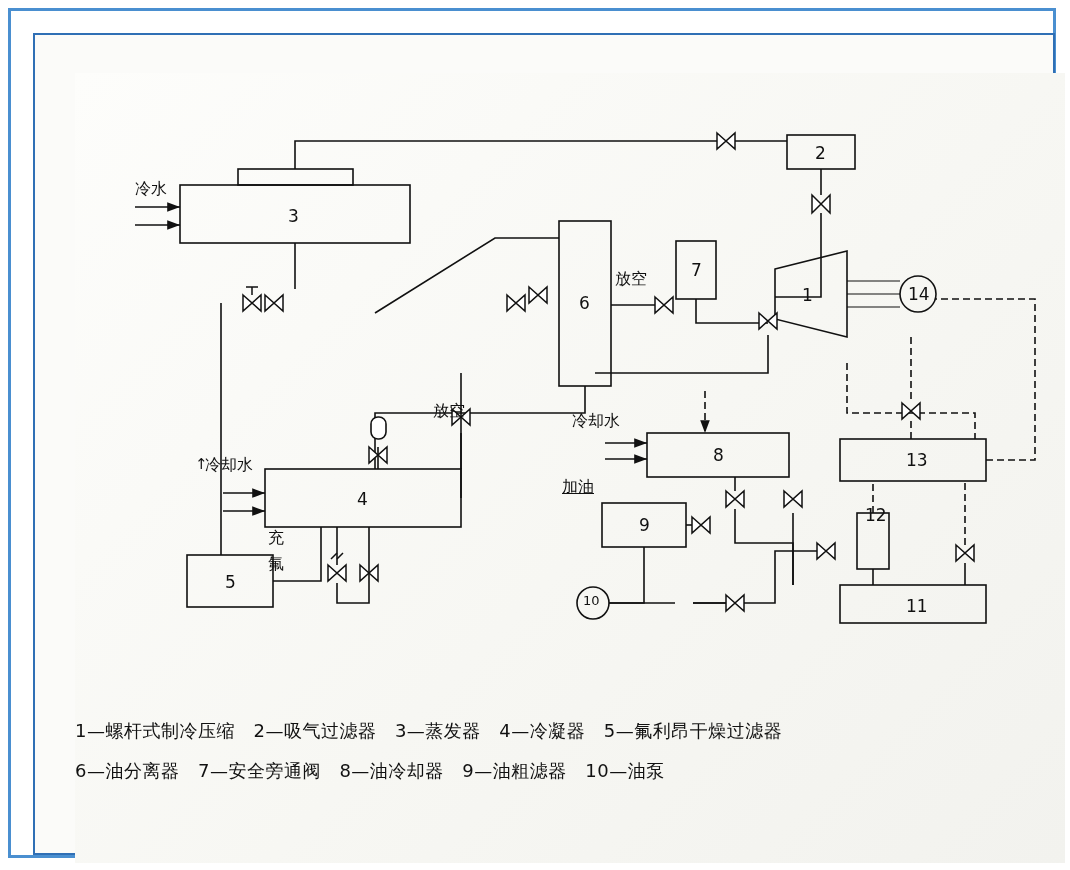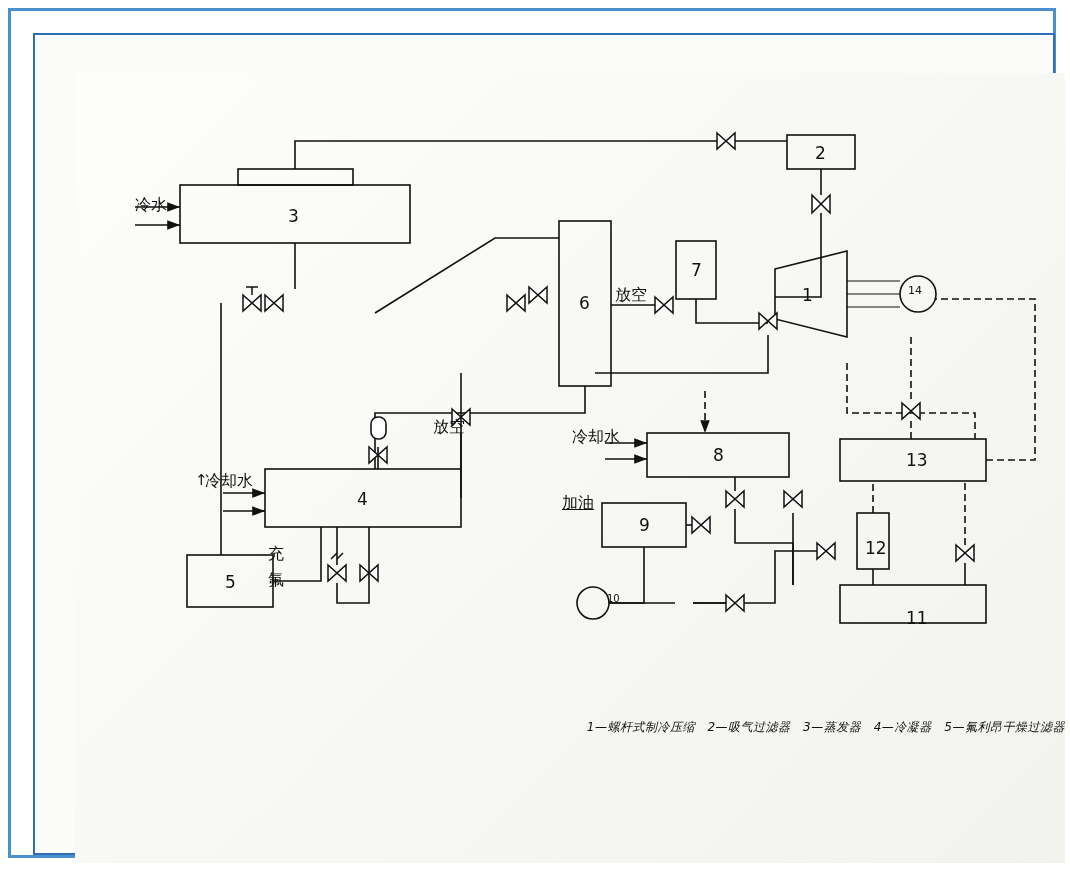--- a/index.html
+++ b/index.html
@@ -27,29 +27,28 @@
   }
   svg#flow{position:absolute;left:0;top:0;width:990px;height:620px;}
   .box-label{
     position:absolute;font-size:17px;color:#111;
     font-family:"DejaVu Sans","Liberation Sans",sans-serif;
     pointer-events:none;
   }
   .cn-label{
     position:absolute;font-size:16px;color:#111;white-space:nowrap;
     font-family:"DejaVu Sans","Liberation Sans",sans-serif;
-    margin-top:16px;
   }
   #title{
     position:absolute;left:0;top:602px;width:990px;text-align:center;
     color:#e8282d;font-size:19px;font-weight:bold;letter-spacing:1px;
   }
   .legend-line{
-    position:absolute;width:990px;text-align:right;
-    font-size:12px;color:#111;letter-spacing:0.5px;font-style:italic;
+    position:absolute;width:990px;text-align:left;
+    font-size:18px;color:#111;letter-spacing:0.5px;
   }
   #legend1{top:646px;}
   #legend2{top:686px;}
   #legend3{top:726px;}
 </style>
 </head>
 <body>
 
 <div id="frame-outer">
   <div id="frame-inner">
@@ -242,37 +241,38 @@
           <path d="M177,214 L177,222 M171,214 L183,214"></path>
           <path d="M262,486 L268,480 M256,486 L262,480"></path>
         </g>
       </svg>
 
       <div class="box-label" style="left:213px;top:133px;">3</div>
       <div class="box-label" style="left:740px;top:70px;">2</div>
       <div class="box-label" style="left:616px;top:187px;">7</div>
       <div class="box-label" style="left:504px;top:220px;">6</div>
       <div class="box-label" style="left:727px;top:212px;">1</div>
-      <div class="box-label" style="left:833px;top:211px;font-size:11px;">14</div>
+      <div class="box-label" style="left:833px;top:211px;font-size:17px;">14</div>
       <div class="box-label" style="left:831px;top:377px;text-align:center;">13</div>
       <div class="box-label" style="left:638px;top:372px;">8</div>
       <div class="box-label" style="left:564px;top:442px;">9</div>
       <div class="box-label" style="left:282px;top:416px;">4</div>
       <div class="box-label" style="left:150px;top:499px;">5</div>
-      <div class="box-label" style="left:790px;top:465px;">12</div>
-      <div class="box-label" style="left:831px;top:535px;">11</div>
-      <div class="box-label" style="left:532px;top:520px;font-size:10px;">10</div>
+      <div class="box-label" style="left:790px;top:432px;">12</div>
+      <div class="box-label" style="left:831px;top:523px;">11</div>
+      <div class="box-label" style="left:508px;top:520px;font-size:13px;">10</div>
 
       <div class="cn-label" style="left:60px;top:106px;">冷水</div>
       <div class="cn-label" style="left:540px;top:196px;">放空</div>
       <div class="cn-label" style="left:358px;top:328px;">放空</div>
       <div class="cn-label" style="left:130px;top:382px;">冷却水</div>
       <div class="cn-label" style="left:497px;top:338px;">冷却水</div>
       <div class="cn-label" style="left:193px;top:452px;width:22px;line-height:26px;white-space:normal;">充氟</div>
       <div class="cn-label" style="left:487px;top:404px;text-decoration:underline;">加油</div>
 
       <div class="cn-label" style="left:120px;top:382px;font-size:15px;">↑</div>
 
       <div class="legend-line" id="legend1">1—螺杆式制冷压缩　2—吸气过滤器　3—蒸发器　4—冷凝器　5—氟利昂干燥过滤器</div>
+      <div class="legend-line" id="legend2">6—油分离器　7—安全旁通阀　8—油冷却器　9—油粗滤器　10—油泵</div>
 
     </div>
   </div>
 </div>
 
 </body></html>

